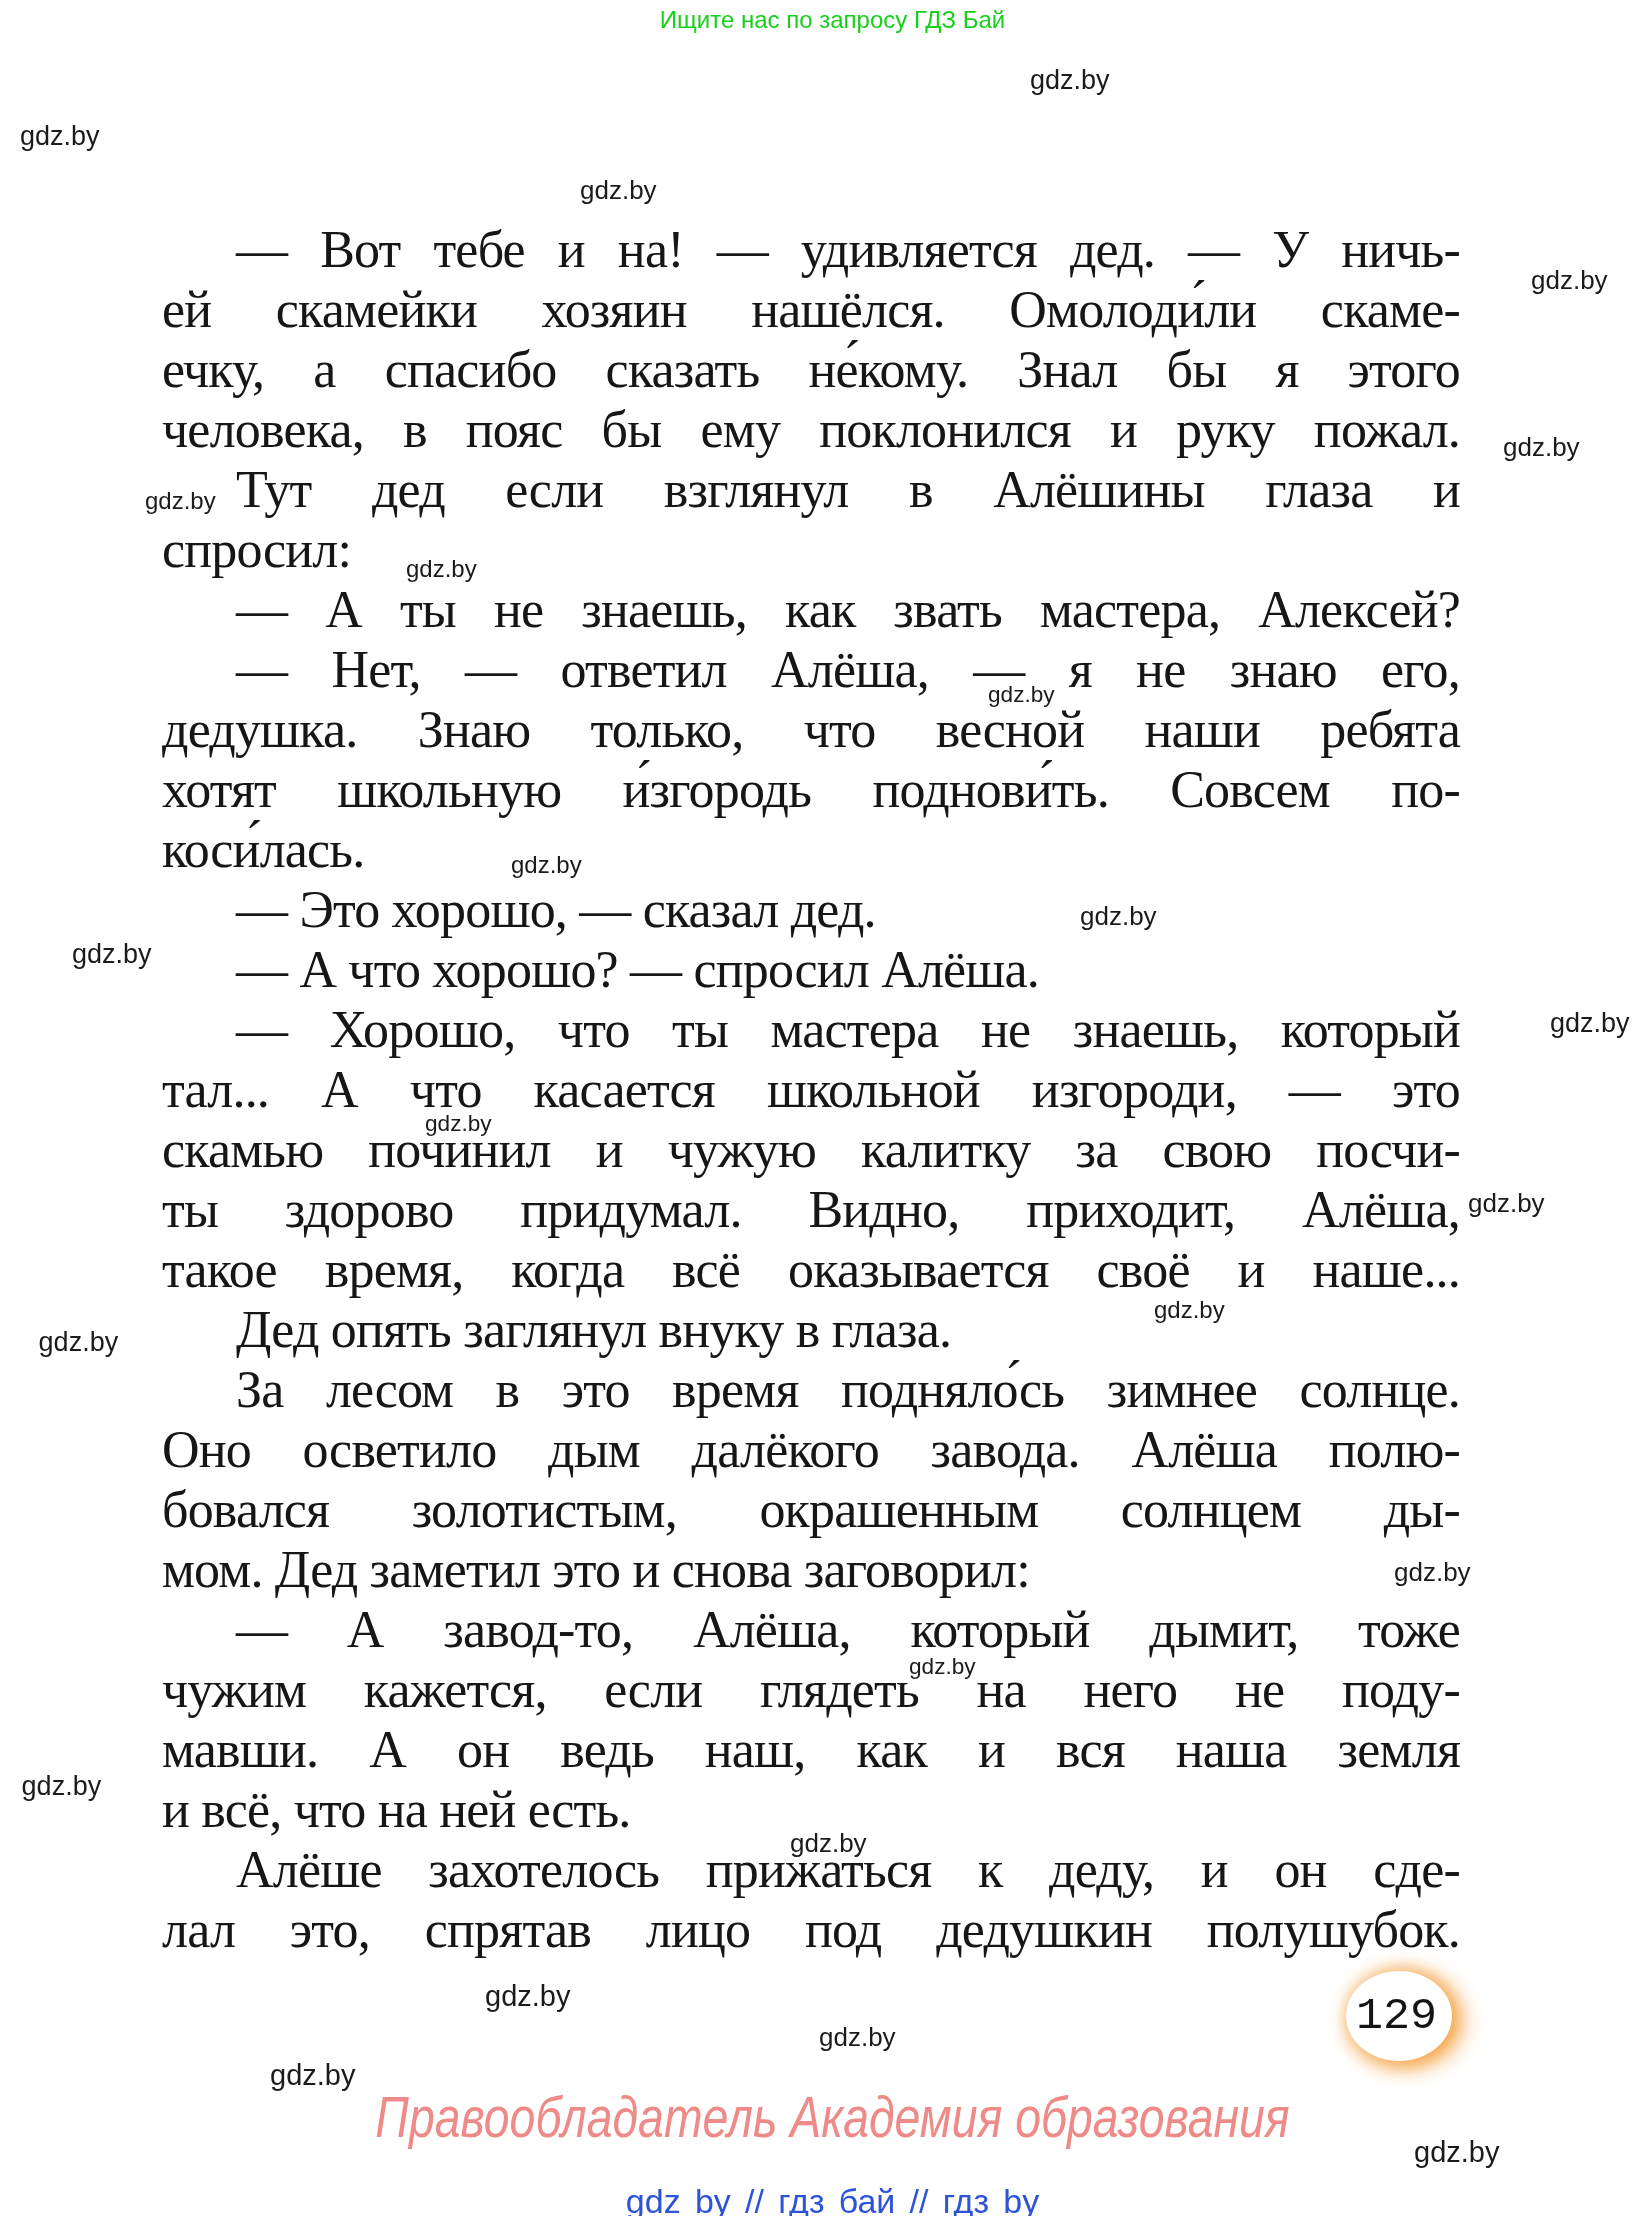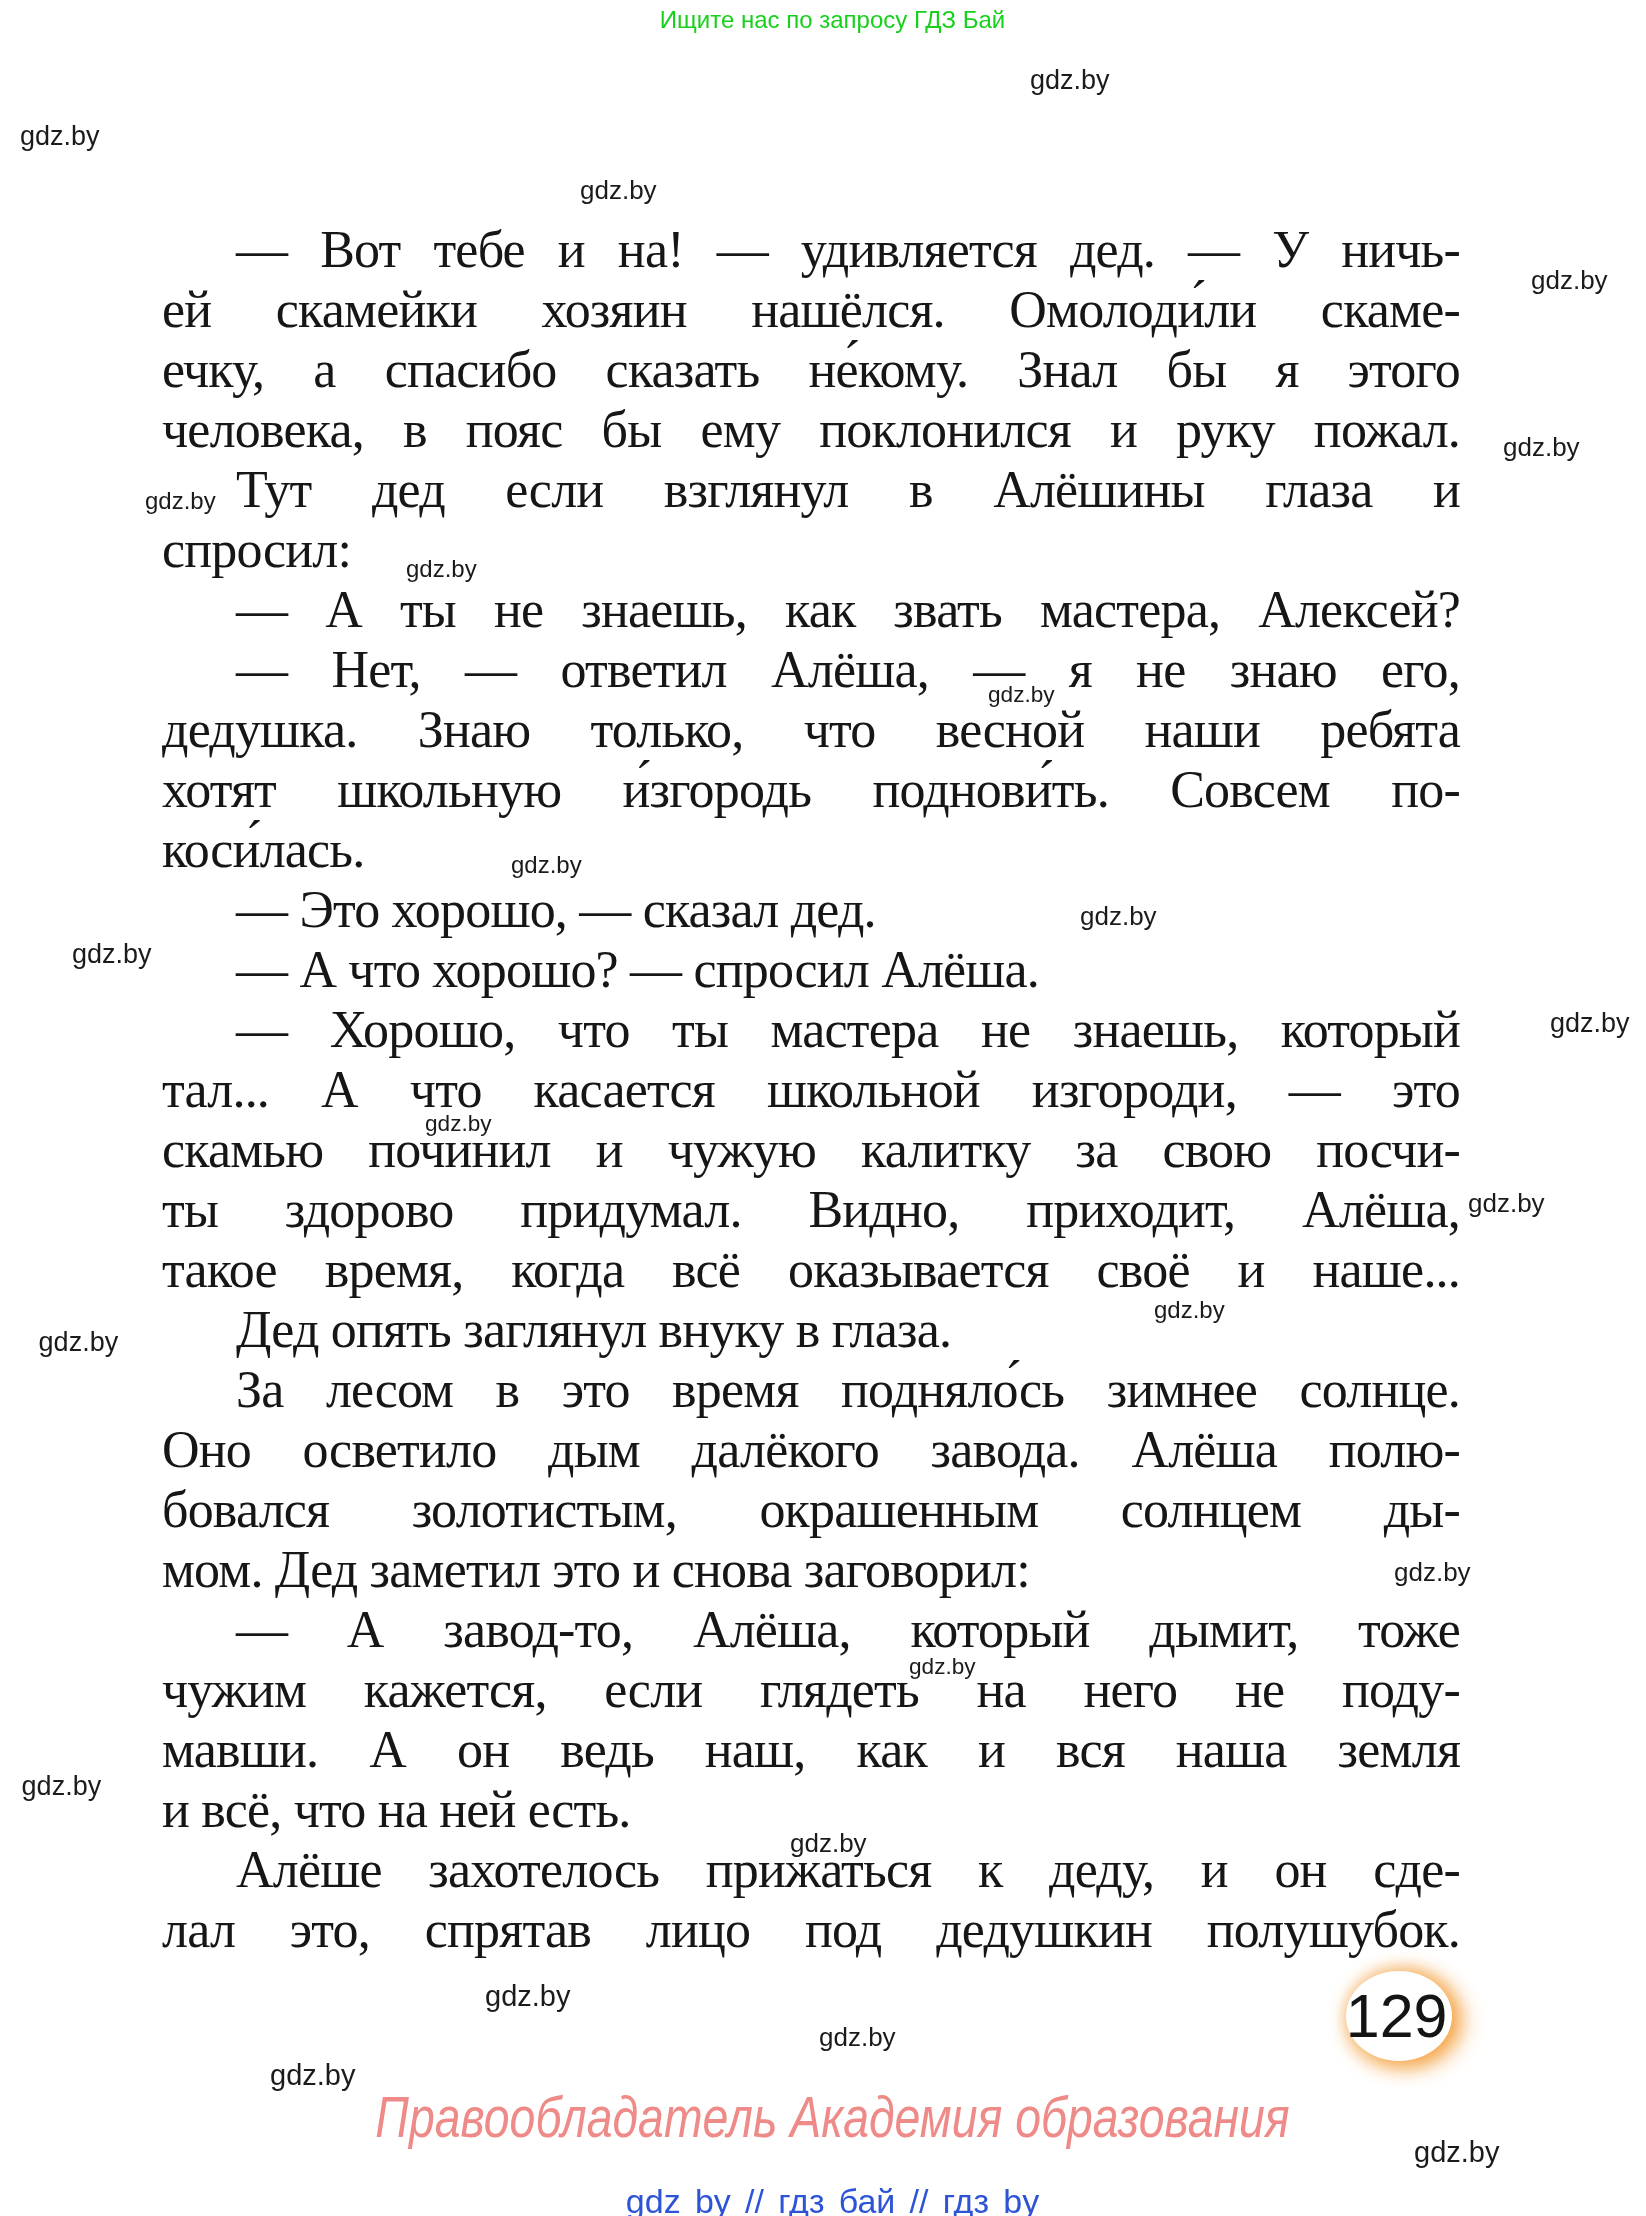--- a/index.html
+++ b/index.html
@@ -35,22 +35,22 @@
   }
   .badge{
     position:absolute;left:1346px;top:1971px;width:106px;height:90px;
     background:#fff;border-radius:50%;
     box-shadow:9.7px 4.8px 22.6px rgba(244,162,66,.95),
                1.6px -4.8px 14.5px rgba(244,162,66,.5),
                -1.6px 8px 16px rgba(244,162,66,.4);
     display:flex;align-items:center;justify-content:center;
   }
   .badge span{
-    font-family:Liberation Sans, sans-serif;
-    font-size:61px;color:#141414;transform:translateX(-2.4px);
+    font-family:Liberation Mono, monospace;
+    font-size:45px;color:#141414;transform:translateX(-2.4px);
   }
   .copyright{
     position:absolute;top:2083px;left:0;width:100%;
     text-align:center;
     font-family:"Liberation Sans",sans-serif;
     font-style:italic;
     font-size:58px;
     transform:scaleX(.8);
     color:var(--copyright_pink,#ee8b88);
   }

